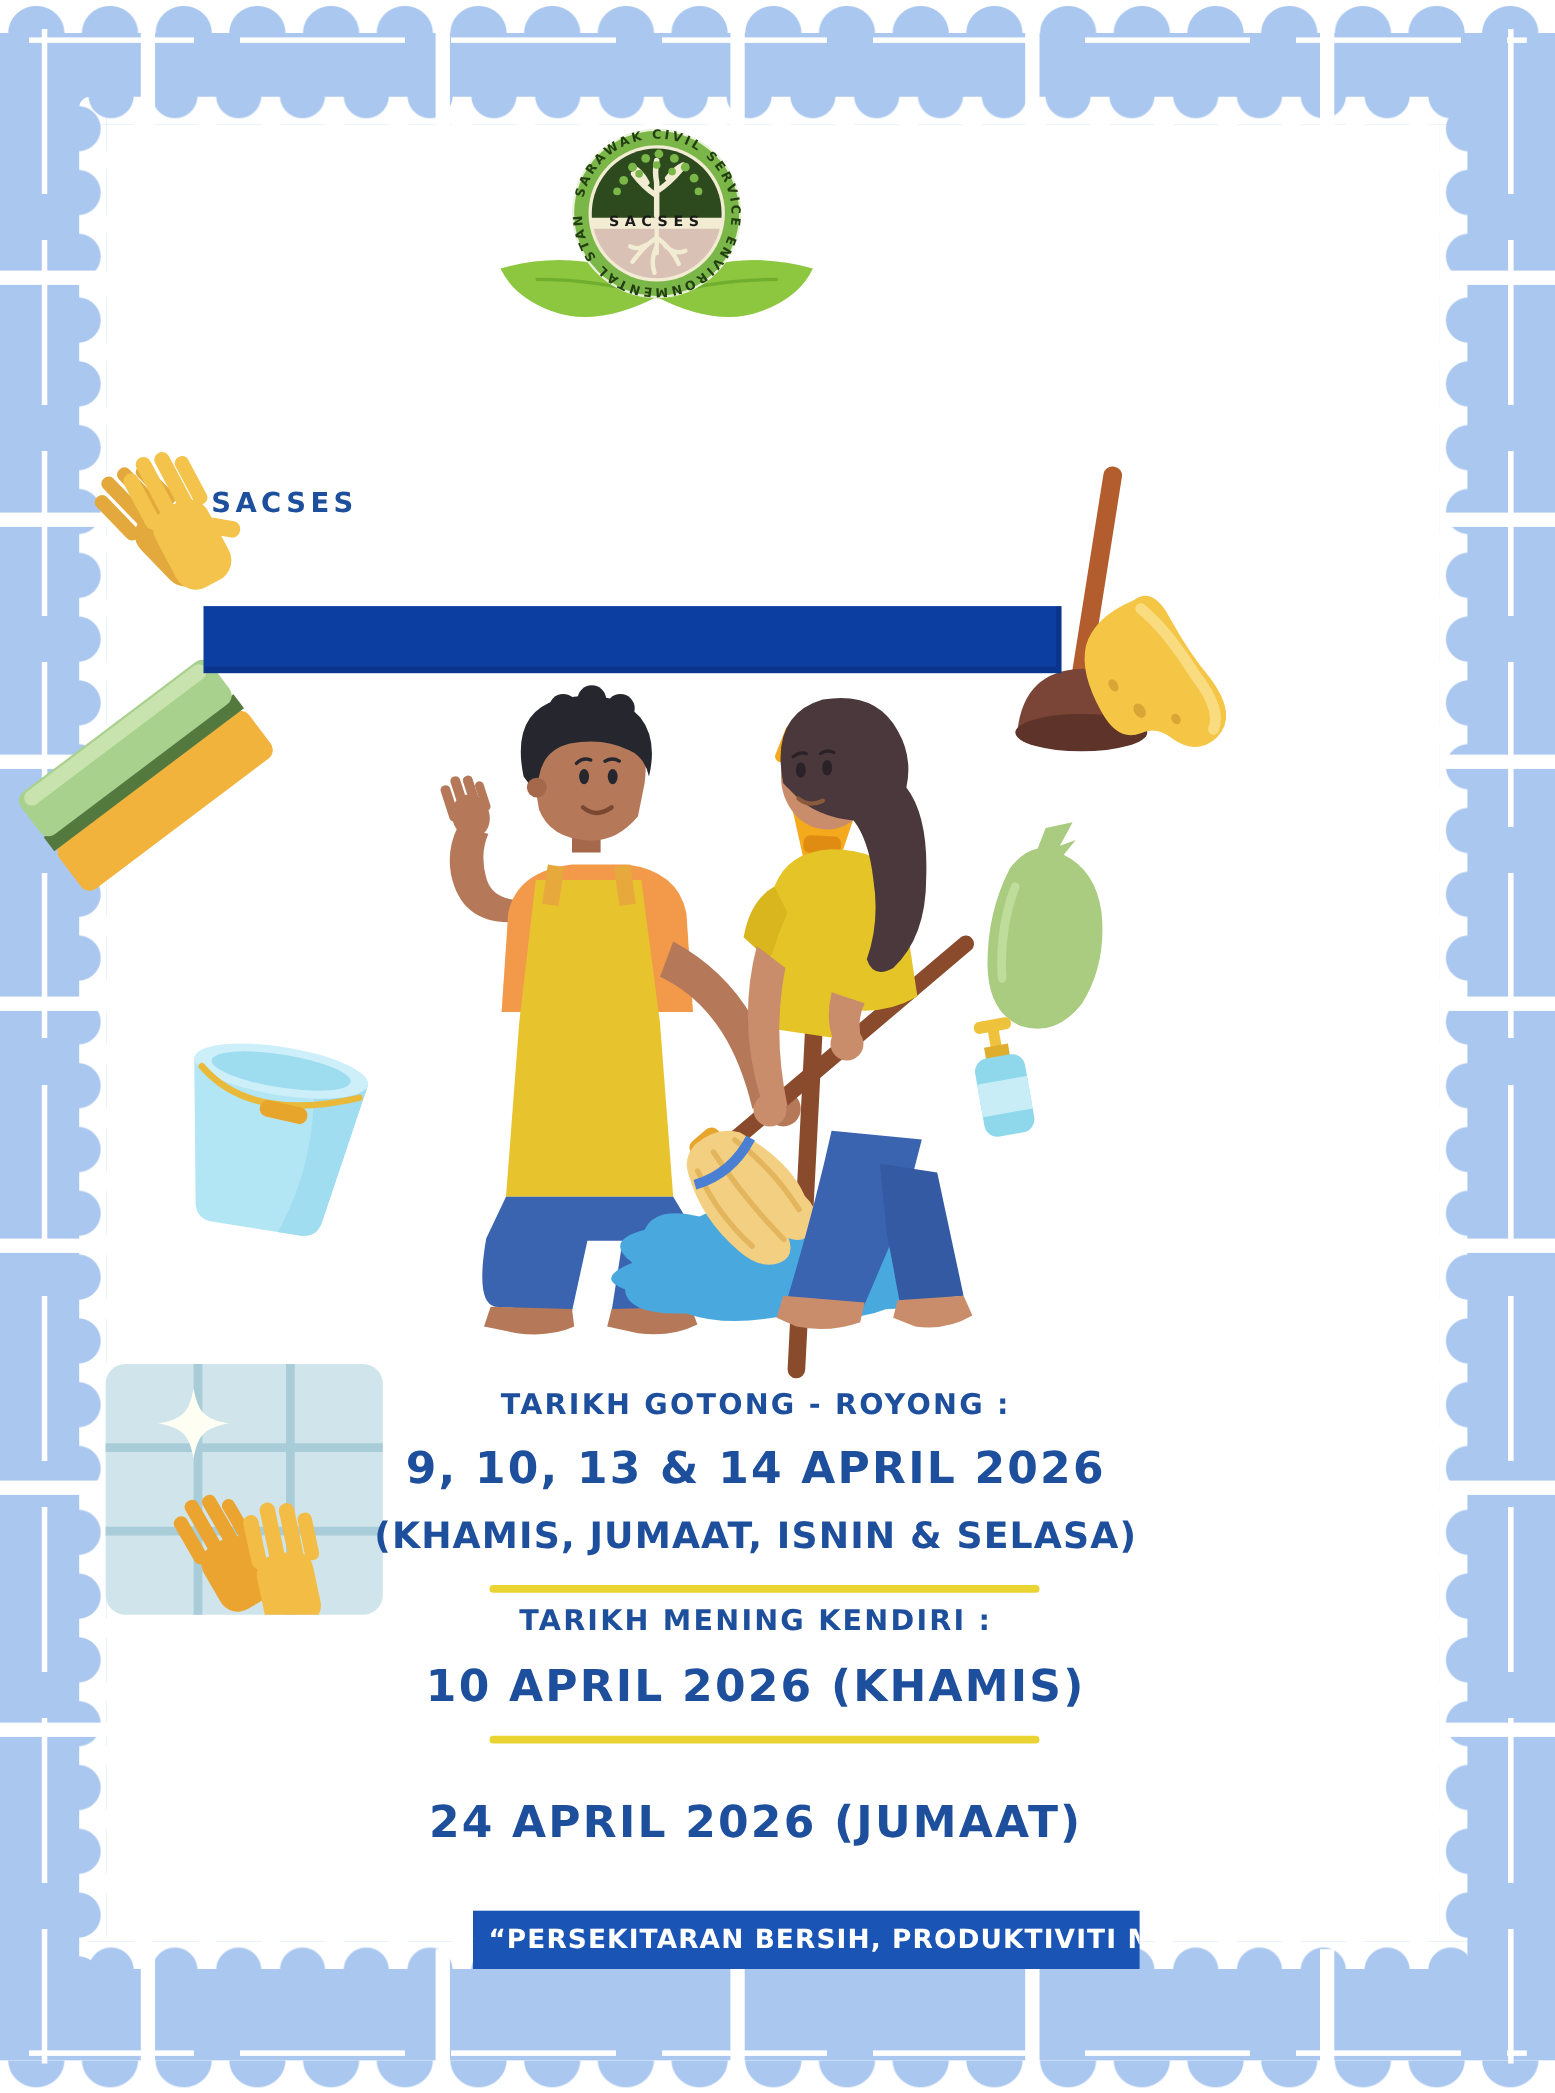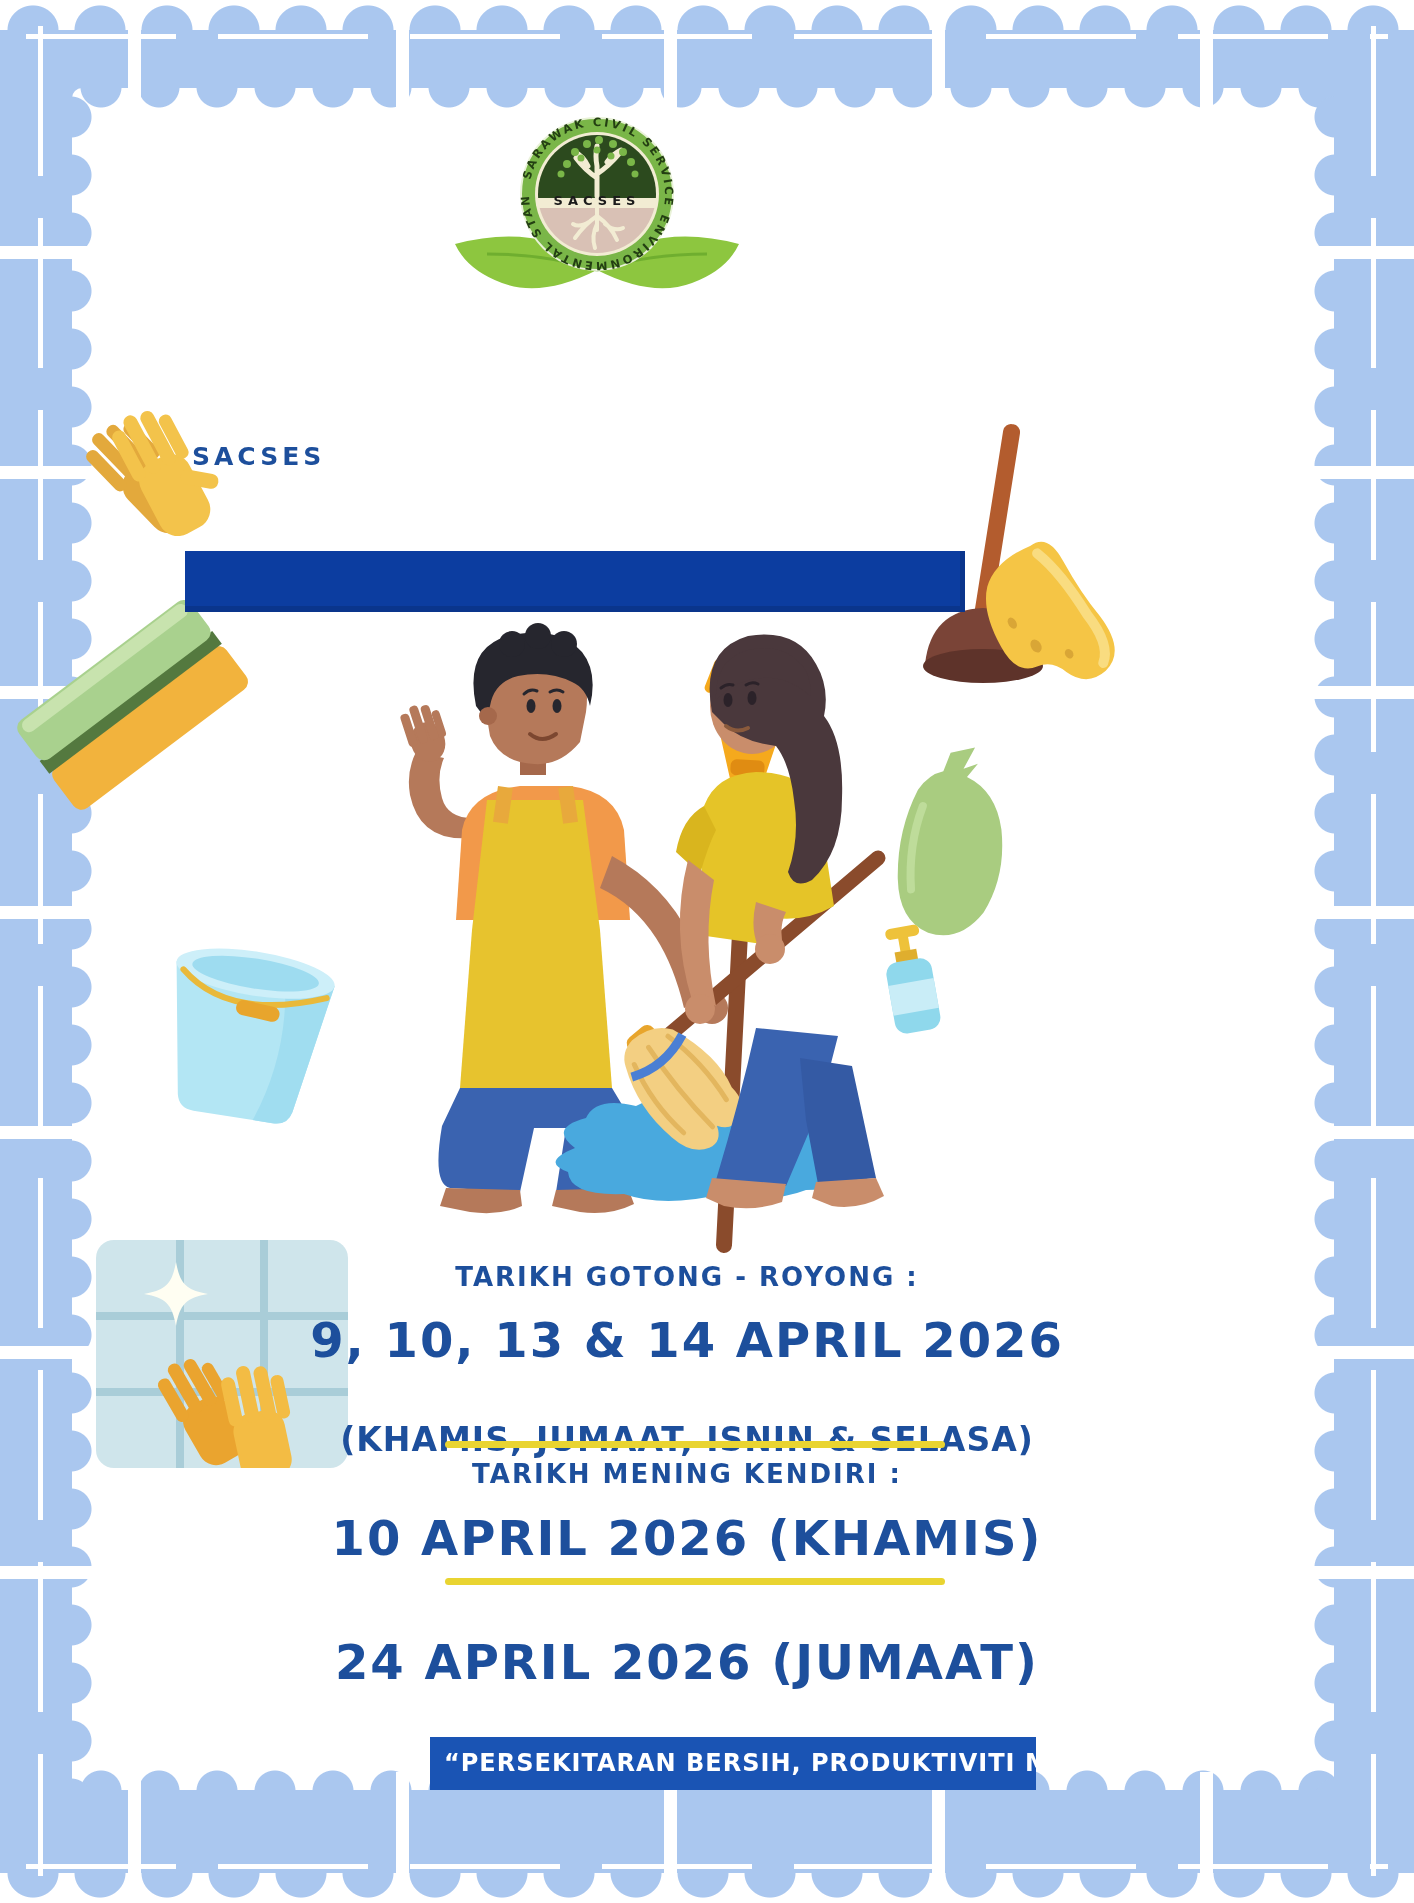--- a/index.html
+++ b/index.html
@@ -46,21 +46,21 @@
      font-size:88px;color:#17479d;white-space:nowrap;letter-spacing:-1px;
      transform:scale(0.84,1.24);transform-origin:left top;}
   .subtitle{position:absolute;left:192px;top:442px;font-weight:bold;font-size:25px;
      letter-spacing:4px;color:#1d4f9c;z-index:5;}
   .navy-bar{position:absolute;left:185px;top:551px;width:780px;height:61px;background:#0c3da0;
      box-shadow:inset -5px -6px 0 rgba(0,0,0,0.12);z-index:5;}
   .illu{position:absolute;left:0;top:0;z-index:4;}
   .hand{position:absolute;left:232px;width:910px;text-align:center;font-weight:bold;
      color:#1d4f9c;z-index:5;white-space:nowrap;}
   .lbl{font-size:26px;letter-spacing:2px;}
-  .date{font-size:48px;letter-spacing:2px;}
+  .date{font-size:40px;letter-spacing:2px;}
   .days{font-size:33px;letter-spacing:1px;}
   .divider{position:absolute;left:445px;width:500px;height:7px;background:#e9d431;
      border-radius:4px;z-index:5;}
   .banner{position:absolute;left:430px;top:1737px;width:606px;height:53px;background:#1a54b4;
      overflow:hidden;z-index:5;}
   .banner span{display:block;line-height:53px;padding-left:14px;color:#ffffff;font-weight:bold;
      font-size:24px;letter-spacing:1px;white-space:nowrap;}
 </style>
 </head>
 <body>
@@ -306,21 +306,21 @@
       <path d="M716,700 Q714,660 748,650 Q784,642 804,668 Q812,680 810,696 Q788,676 762,678 Q734,680 716,700 Z" fill="#4a383c"></path>
       <ellipse cx="728" cy="700" rx="4.5" ry="7" fill="#2b2229"></ellipse>
       <ellipse cx="752" cy="698" rx="4.5" ry="7" fill="#2b2229"></ellipse>
       <path d="M721,688 q6,-5 12,-3 M746,685 q6,-4 12,-1" stroke="#2b2229" stroke-width="3" fill="none" stroke-linecap="round"></path>
       <path d="M726,726 Q736,734 748,728" stroke="#8a5a3c" stroke-width="4" fill="none" stroke-linecap="round"></path>
     </g>
   </svg>
 
   <div class="hand lbl" style="top:1262px">TARIKH GOTONG - ROYONG :</div>
   <div class="hand date" style="top:1312px">9, 10, 13 &amp; 14 APRIL 2026</div>
-  <div class="hand days" style="top:1420px">(KHAMIS, JUMAAT, ISNIN &amp; SELASA)</div>
+  <div class="hand days" style="top:1376px">(KHAMIS, JUMAAT, ISNIN &amp; SELASA)</div>
   <div class="divider" style="top:1441px"></div>
   <div class="hand lbl" style="top:1459px">TARIKH MENING KENDIRI :</div>
   <div class="hand date" style="top:1510px">10 APRIL 2026 (KHAMIS)</div>
   <div class="divider" style="top:1578px"></div>
   <div class="hand date" style="top:1634px">24 APRIL 2026 (JUMAAT)</div>
 
   <div class="banner">
     <span>“PERSEKITARAN BERSIH, PRODUKTIVITI MENING</span>
   </div>
 

